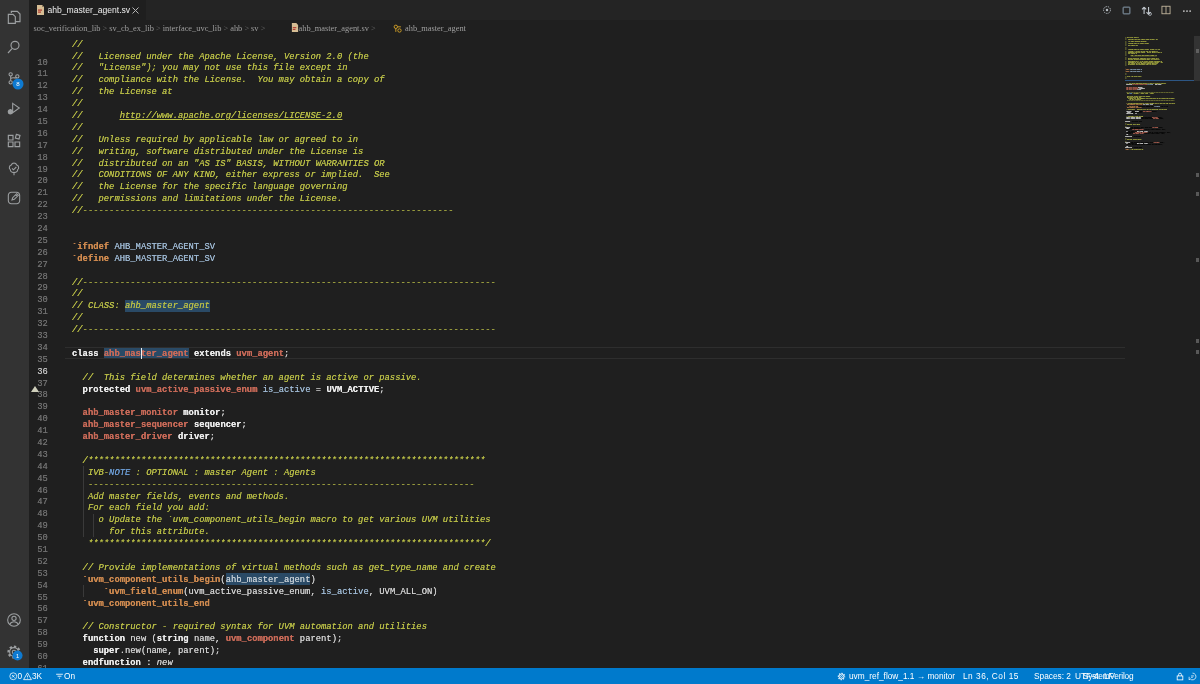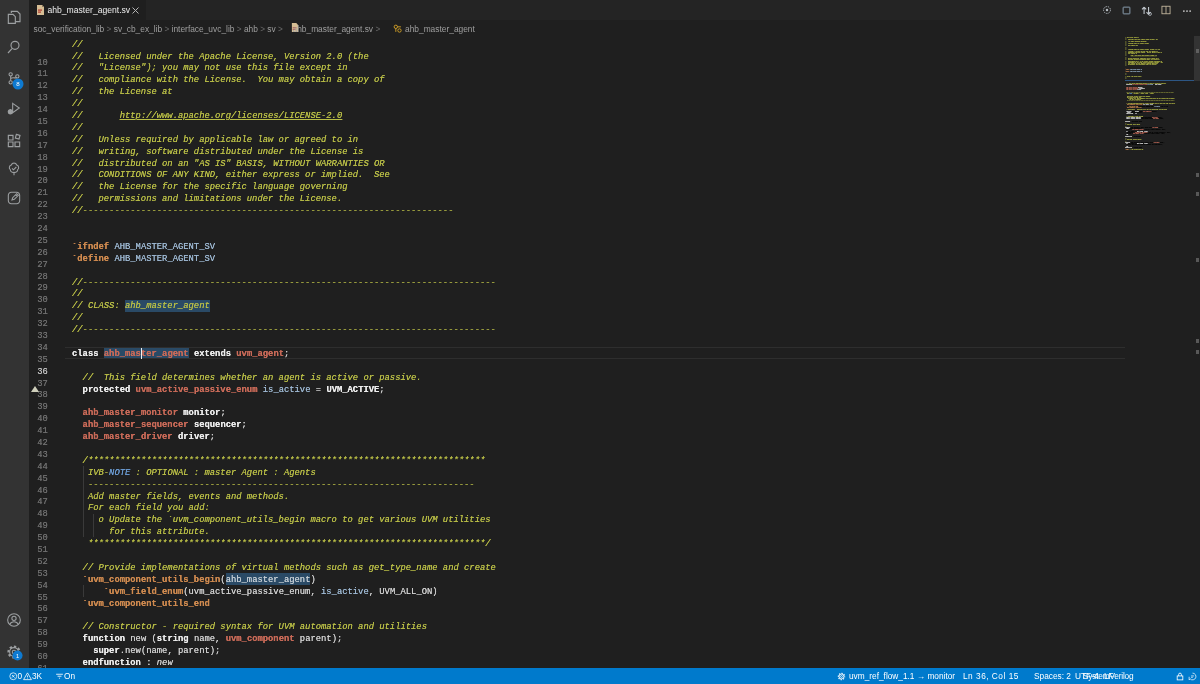--- a/index.html
+++ b/index.html
@@ -11,21 +11,21 @@
 .t{color:#c96a58;font-weight:bold;}
 .m{color:#cf8a4f;font-weight:bold;}
 .b{color:#9db8d2;}
 .w{color:#ececec;font-weight:bold;}
 .g{color:#c4cdd4;}
 .i{color:#cfcfcf;font-style:italic;}
 #abar{position:absolute;left:0;top:0;width:28.5px;height:668px;background:#333333;z-index:5;}
 #strip{position:absolute;left:28.5px;top:0;width:1171.5px;height:20px;background:#242424;}
 #tab{position:absolute;left:0;top:0;width:117.5px;height:20px;background:#1f1f1f;}
 #tablabel{position:absolute;left:19px;top:5.2px;font-size:8.6px;color:#eeeeee;}
-#crumbs{position:absolute;left:28.5px;top:20px;width:1171.5px;height:15.5px;background:#1f1f1f;font-size:8.4px;color:#9f9f9f;}
+#crumbs{position:absolute;left:28.5px;top:20px;width:1171.5px;height:15.5px;background:#1f1f1f;font-size:8.4px;color:#9f9f9f;font-family:Liberation Serif, serif;}
 #editor{position:absolute;left:28.5px;top:35.5px;width:1171.5px;height:632.5px;background:#1f1f1f;overflow:hidden;}
 #gutter{position:absolute;left:0;top:22px;width:28px;text-align:center;color:#6e6e6e;text-shadow:0 0 0.3px currentColor;}
 #gutter .cur{color:#c0c0c0;}
 #code{position:absolute;left:43.5px;top:4.2px;color:#cfcfcf;text-shadow:0 0 0.4px currentColor;}
 .hl{position:absolute;height:11.88px;background:#2a4a66;}
 .ig{position:absolute;width:1px;background:#3a3a3a;}
 #curline{position:absolute;left:36px;top:311.8px;width:1060px;height:11.9px;border-top:1px solid #2e2e2e;border-bottom:1px solid #2e2e2e;}
 #caret{position:absolute;left:112.4px;top:312.6px;width:1.2px;height:10.5px;background:#f0f0f0;}
 #mini{position:absolute;left:1096px;top:1px;width:69.5px;height:160px;overflow:hidden;}
 #minicode{transform:scale(0.118,0.1052);transform-origin:0 0;white-space:pre;font-weight:bold;text-shadow:0 0 0.8px currentColor;}
@@ -73,21 +73,21 @@
         <circle cx="13" cy="8" r="1.4"></circle>
     </svg>
   </div>
   <div id="crumbs">
     <span style="position:absolute;left:5px;top:3.5px;">soc_verification_lib <span style="color:#6a6a6a;font-size:8.2px;">&gt;</span> sv_cb_ex_lib <span style="color:#6a6a6a;font-size:8.2px;">&gt;</span> interface_uvc_lib <span style="color:#6a6a6a;font-size:8.2px;">&gt;</span> ahb <span style="color:#6a6a6a;font-size:8.2px;">&gt;</span> sv <span style="color:#6a6a6a;font-size:8.2px;">&gt;</span></span>
     <svg width="8" height="10" viewBox="0 0 9 11" style="position:absolute;left:262.5px;top:3px;">
       <path d="M1 0 h5 l2 2 v8 h-7 z" fill="#d6bd94"></path>
       <rect x="2" y="4.5" width="4" height="1.2" fill="#b03a2e"></rect>
       <rect x="2" y="6.5" width="3" height="1.2" fill="#b03a2e"></rect>
     </svg>
-    <span style="position:absolute;left:264px;top:3.5px;">ahb_master_agent.sv <span style="color:#6a6a6a;font-size:8.2px;">&gt;</span></span>
+    <span style="position:absolute;left:270px;top:3.5px;">ahb_master_agent.sv <span style="color:#6a6a6a;font-size:8.2px;">&gt;</span></span>
     <svg width="9" height="9" viewBox="0 0 16 16" style="position:absolute;left:364.5px;top:3.5px;" fill="none" stroke="#d8a528" stroke-width="1.6">
       <circle cx="5" cy="5" r="3"></circle>
         <circle cx="11.5" cy="11.5" r="3"></circle>
         <path d="M8 5 h6 M5 8 v6"></path>
     </svg>
     <span style="position:absolute;left:376.5px;top:3.5px;">ahb_master_agent</span>
   </div>
   <div id="editor">
     <div class="hl" style="left:96.5px;top:264.2px;width:84.8px;"></div>
     <div class="hl" style="left:75.3px;top:311.8px;width:84.8px;"></div>

